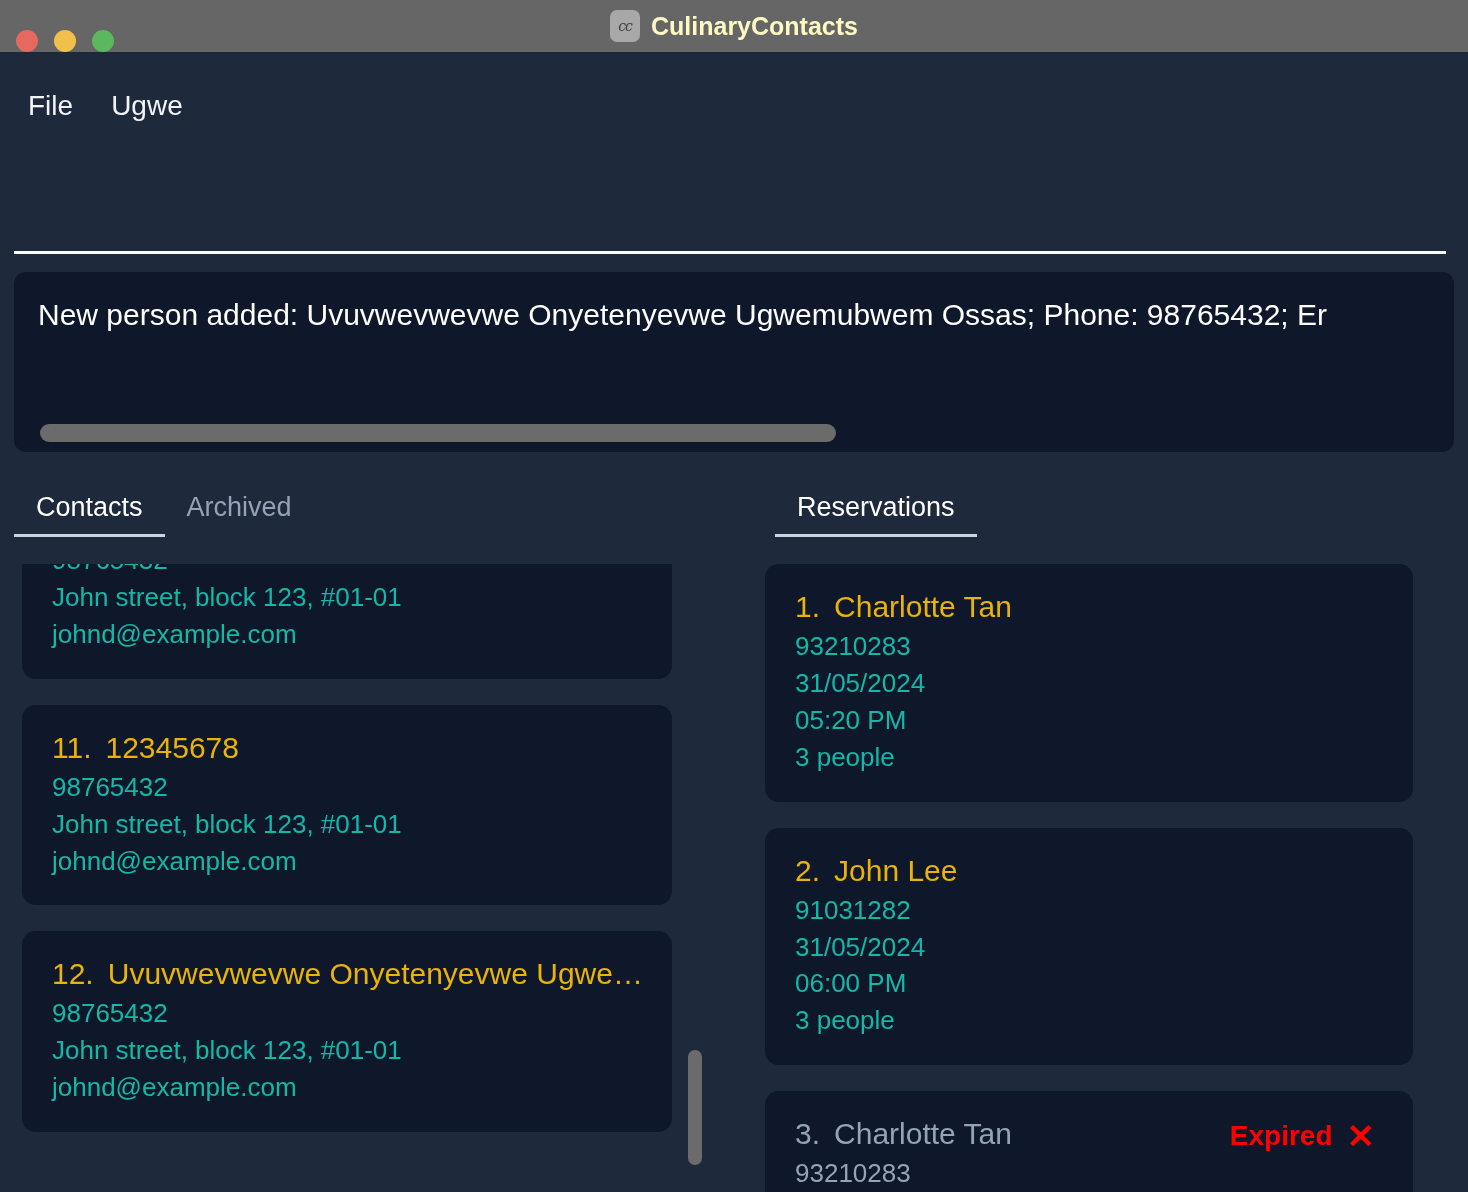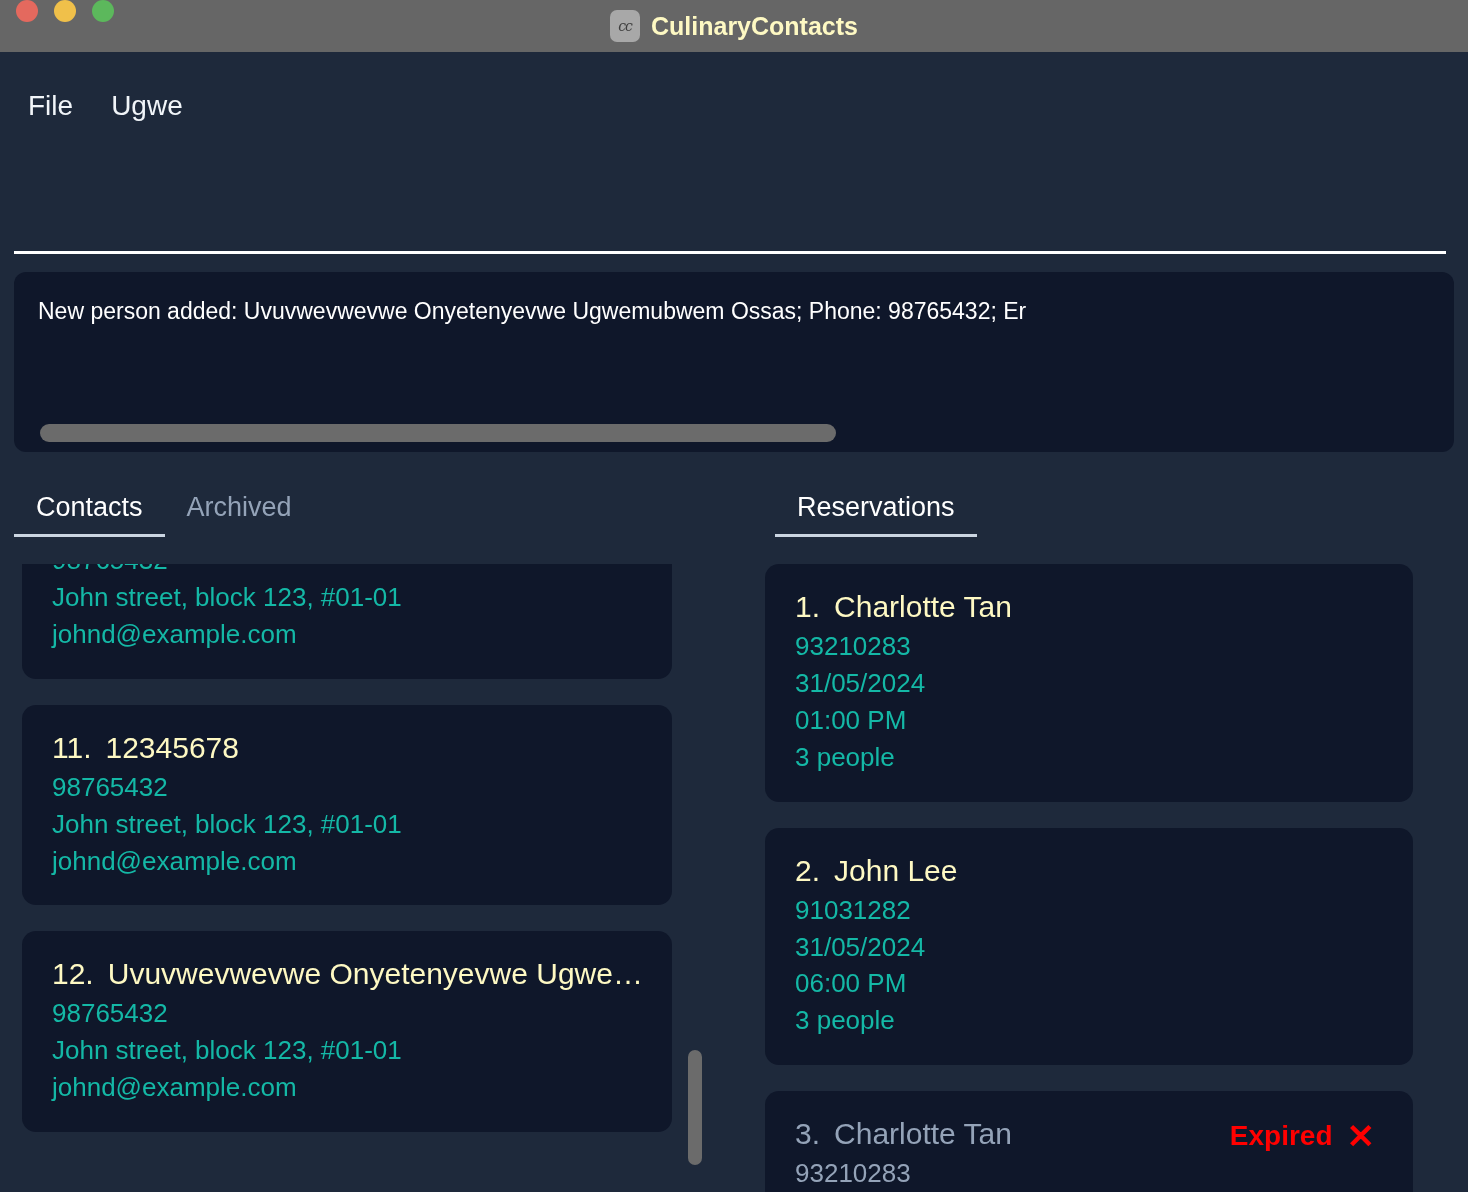--- a/index.html
+++ b/index.html
@@ -11,21 +11,21 @@
     background: #1e293b;
     font-family: "Liberation Sans", sans-serif;
   }
 
   
   .titlebar {
     position: relative;
     height: 52px;
     background: #666666;
     display: flex;
-    align-items: flex-start;
+    align-items: flex-end;
   }
   .traffic-lights {
     display: flex;
     gap: 16px;
     padding-left: 16px;
   }
   .light { width: 22px; height: 22px; border-radius: 50%; }
   .light.red    { background: #e4695e; }
   .light.yellow { background: #f0c04a; }
   .light.green  { background: #5cb85c; }
@@ -99,21 +99,21 @@
     height: 180px;
     background: #0f172a;
     border-radius: 12px;
     overflow: hidden;
   }
   .message-text {
     position: absolute;
     left: 24px;
     top: 26px;
     white-space: nowrap;
-    font-size: 23px;
+    font-size: 30px;
     color: #ffffff;
   }
   .hscroll-track {
     position: absolute;
     left: 13px;
     bottom: 10px;
     width: 1415px;
     height: 18px;
   }
   .hscroll-thumb {
@@ -186,21 +186,21 @@
   }
 
   .card {
     background: #0f172a;
     border-radius: 14px;
     padding: 26px 30px;
     margin-bottom: 26px;
   }
   .card-title {
     font-size: 30px;
-    color: #fef9c3;
+    color: #eab308;
     white-space: nowrap;
     overflow: hidden;
     margin-bottom: 4px;
   }
   .card-title .num { margin-right: 14px; }
   .card-line {
     font-size: 26px;
     color: #14b8a6;
     line-height: 1.42;
   }
@@ -320,21 +320,21 @@
       <div class="list-viewport list-right">
 
         <div class="card">
           <div class="card-head">
             <div class="card-title">
               <span class="num">1.</span><span>Charlotte Tan</span>
             </div>
           </div>
           <div class="card-line">93210283</div>
           <div class="card-line">31/05/2024</div>
-          <div class="card-line">01:00 PM</div>
+          <div class="card-line">05:20 PM</div>
           <div class="card-line">3 people</div>
         </div>
 
         <div class="card">
           <div class="card-head">
             <div class="card-title">
               <span class="num">2.</span><span>John Lee</span>
             </div>
           </div>
           <div class="card-line">91031282</div>

